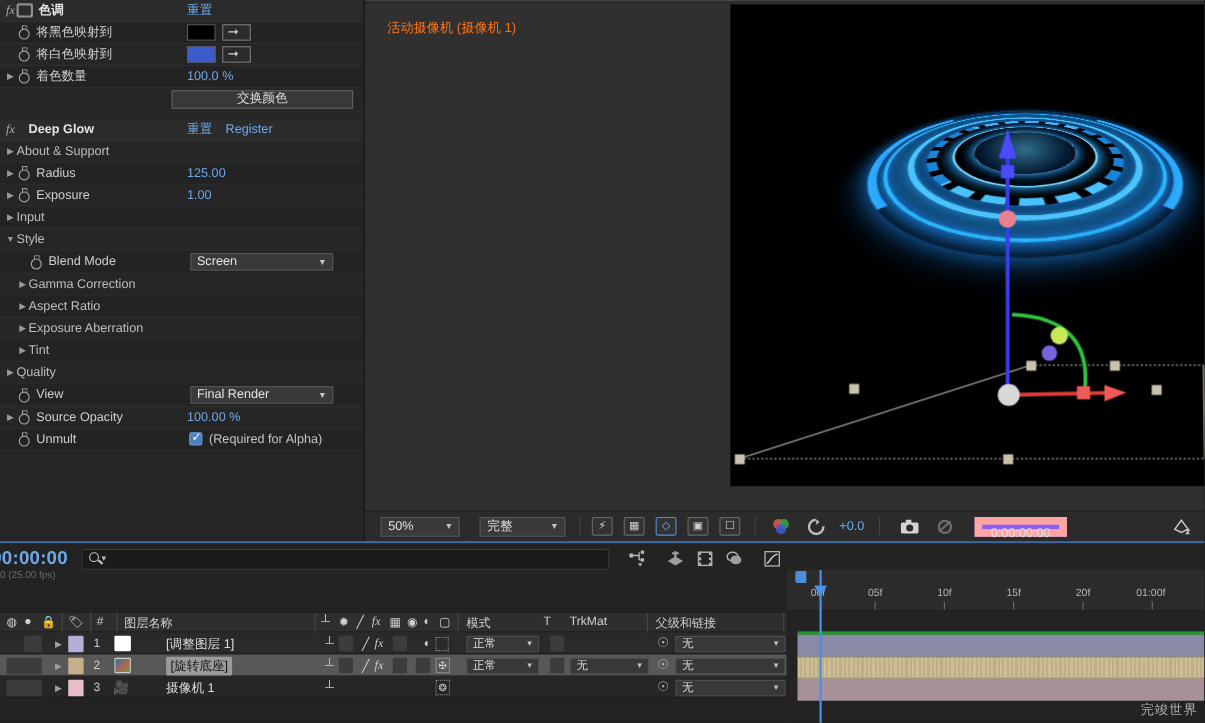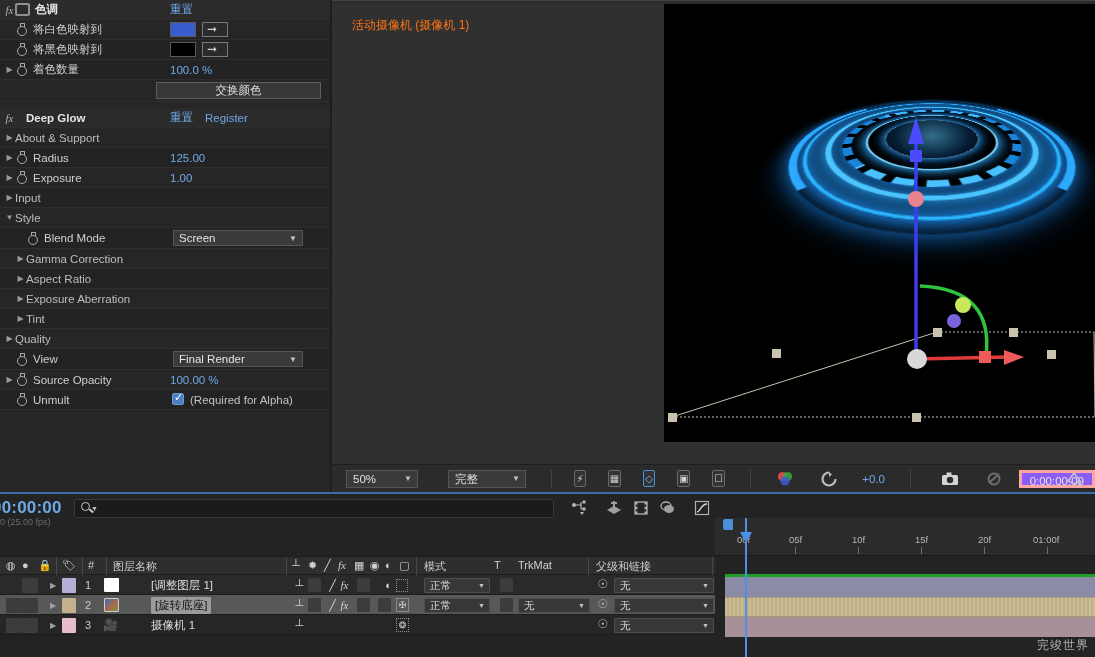--- a/index.html
+++ b/index.html
@@ -146,38 +146,38 @@
     transform: translate(-50%,-50%);
     background: radial-gradient(ellipse at center, rgba(90,200,255,.55) 0%, rgba(20,110,200,.25) 45%, rgba(0,0,0,0) 75%);
     border-radius: 50%;
   }
   
   #gizmo { position: absolute; left: 0; top: 0; width: 100%; height: 100%; }
 
   
   #viewer-bar {
     position: absolute; left: 0; bottom: 0; width: 100%; height: 28px;
-    background: #2b2b2b; display: flex; align-items: center; gap: 16px;
+    background: #2b2b2b; display: flex; align-items: center; gap: 4px;
     border-top: 1px solid #1f1f1f;
   }
   .vb-select {
     height: 18px; background: #3a3a3a; border: 1px solid #555;
     color: #e0e0e0; font-size: 11.5px; line-height: 16px; padding: 0 16px 0 6px;
     position: relative; margin-left: 14px; min-width: 72px;
   }
   .vb-select .caret { position: absolute; right: 5px; top: 0px; font-size: 8px; color:#c0c0c0;}
   .vb-ico {
     width: 19px; height: 17px; border: 1px solid #6a6a6a; background: #333;
     margin-left: 6px; position: relative; border-radius: 2px;
     font-size: 10px; color: #d0d0d0; text-align: center; line-height: 15px;
   }
   .vb-ico.on { border-color: #4a8fd8; color:#7cb6ef; }
   .vb-plain { margin-left: 10px; width: 18px; height: 18px; position: relative; }
   .vb-tc {
-    height: 18px; background: #8b5cf6; border: 3px solid #fca5a5;
+    margin-left: 14px; height: 18px; background: #8b5cf6; border: 7px solid #fca5a5;
     color: #e2e2e2; font-size: 11.5px; line-height: 16px; padding: 0 8px;
   }
   .vb-val { margin-left: 8px; color: #6fa8e8; font-size: 11.5px; }
   .vb-divider { width:1px; height:17px; background:#444; margin-left:9px;}
 
   
   #timeline {
     position: absolute; left: 0; top: 492px; width: 1095px; height: 165px;
     background: #232323; border-top: 2px solid #3b6ea5;
   }
@@ -300,36 +300,36 @@
 
   <div id="fx-panel">
 
     <div class="fx-row hdr">
       <span class="fxbadge">fx</span>
       <span class="sw-icon"></span>
       <span class="fx-label bold">色调</span>
       <span class="fx-val">重置</span>
     </div>
 
+    <div class="fx-row alt">
+      <span class="spacer11"></span>
+      <span class="stopwatch"></span>
+      <span class="fx-label">将黑色映射到</span>
+      <span class="swatch-row">
+        <span class="colorbox" style="background:#000000"></span>
+        <span class="eyedrop"></span>
+      </span>
+    </div>
+
     <div class="fx-row">
       <span class="spacer11"></span>
       <span class="stopwatch"></span>
       <span class="fx-label">将白色映射到</span>
       <span class="swatch-row">
         <span class="colorbox" style="background:#3a5ccc"></span>
-        <span class="eyedrop"></span>
-      </span>
-    </div>
-
-    <div class="fx-row alt">
-      <span class="spacer11"></span>
-      <span class="stopwatch"></span>
-      <span class="fx-label">将黑色映射到</span>
-      <span class="swatch-row">
-        <span class="colorbox" style="background:#000000"></span>
         <span class="eyedrop"></span>
       </span>
     </div>
 
     <div class="fx-row alt">
       <span class="arrow">▶</span>
       <span class="stopwatch"></span>
       <span class="fx-label">着色数量</span>
       <span class="fx-val">100.0 %</span>
     </div>

